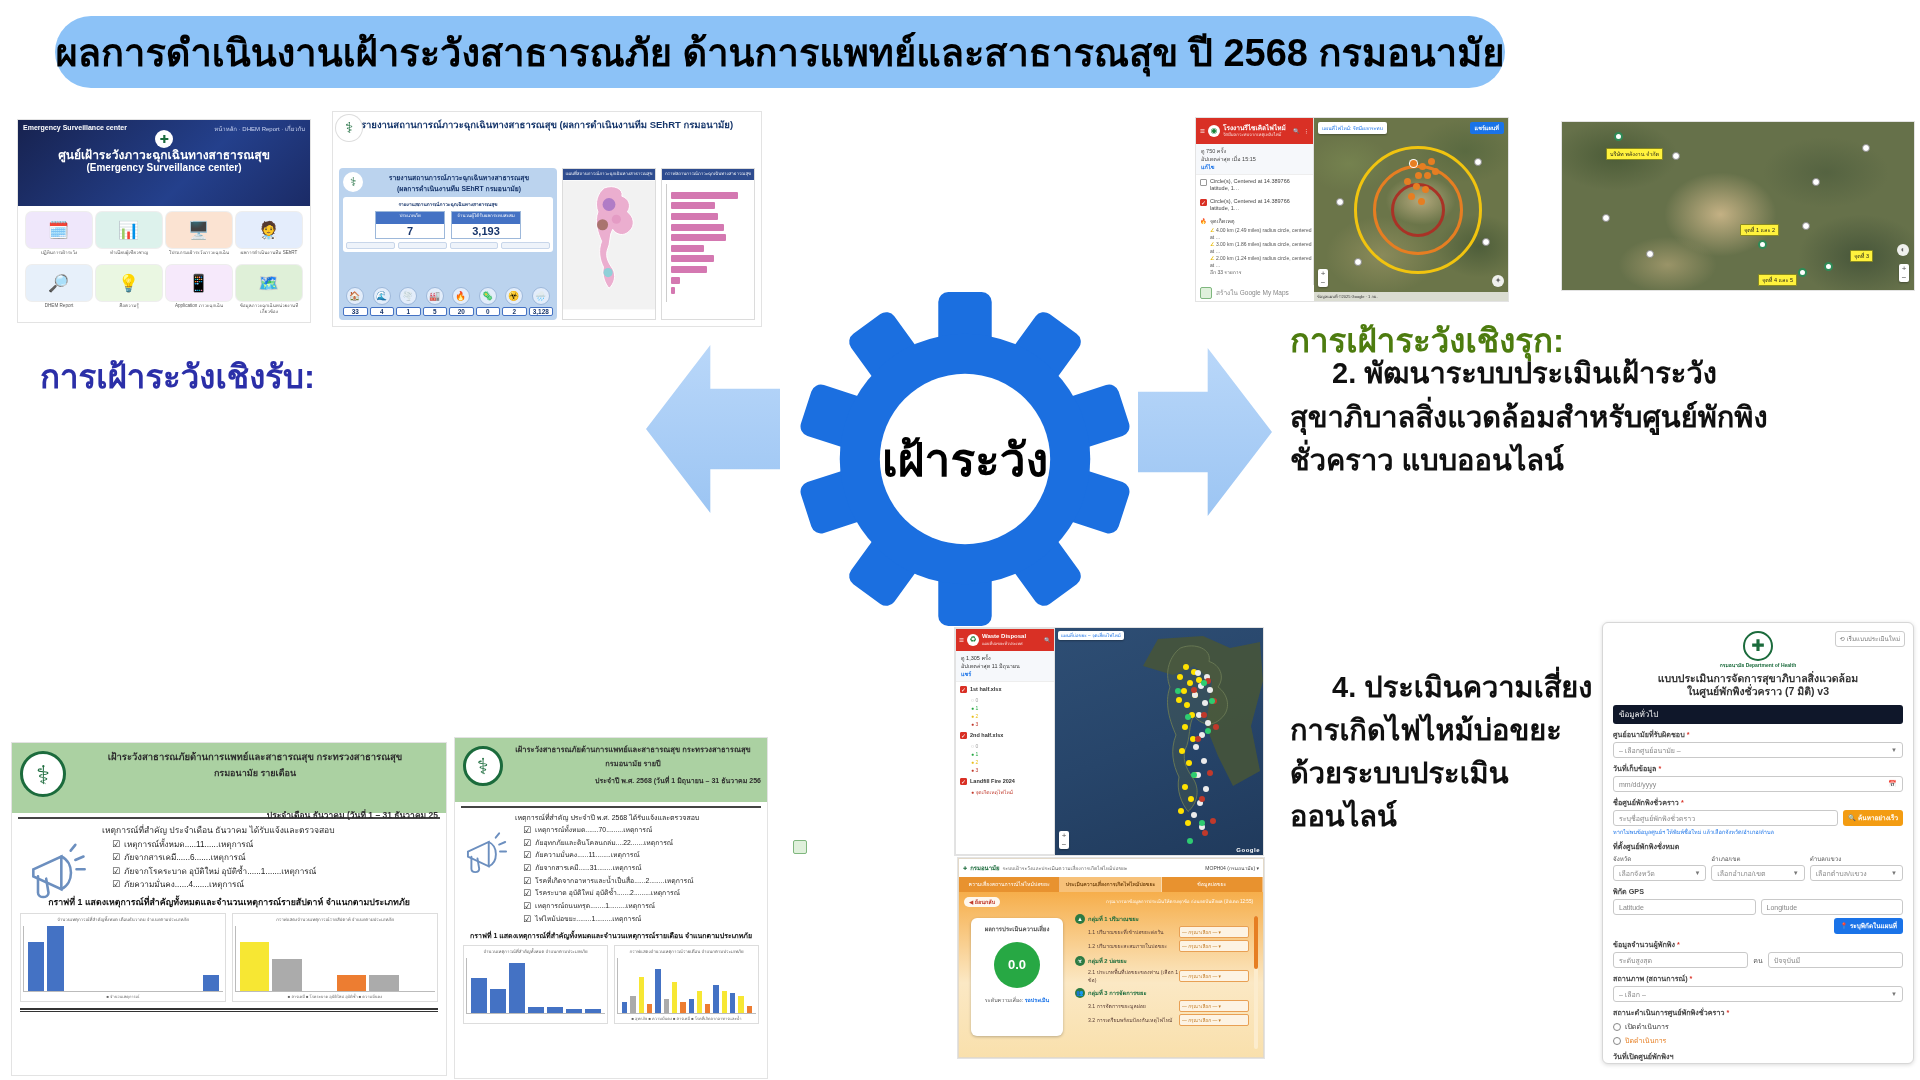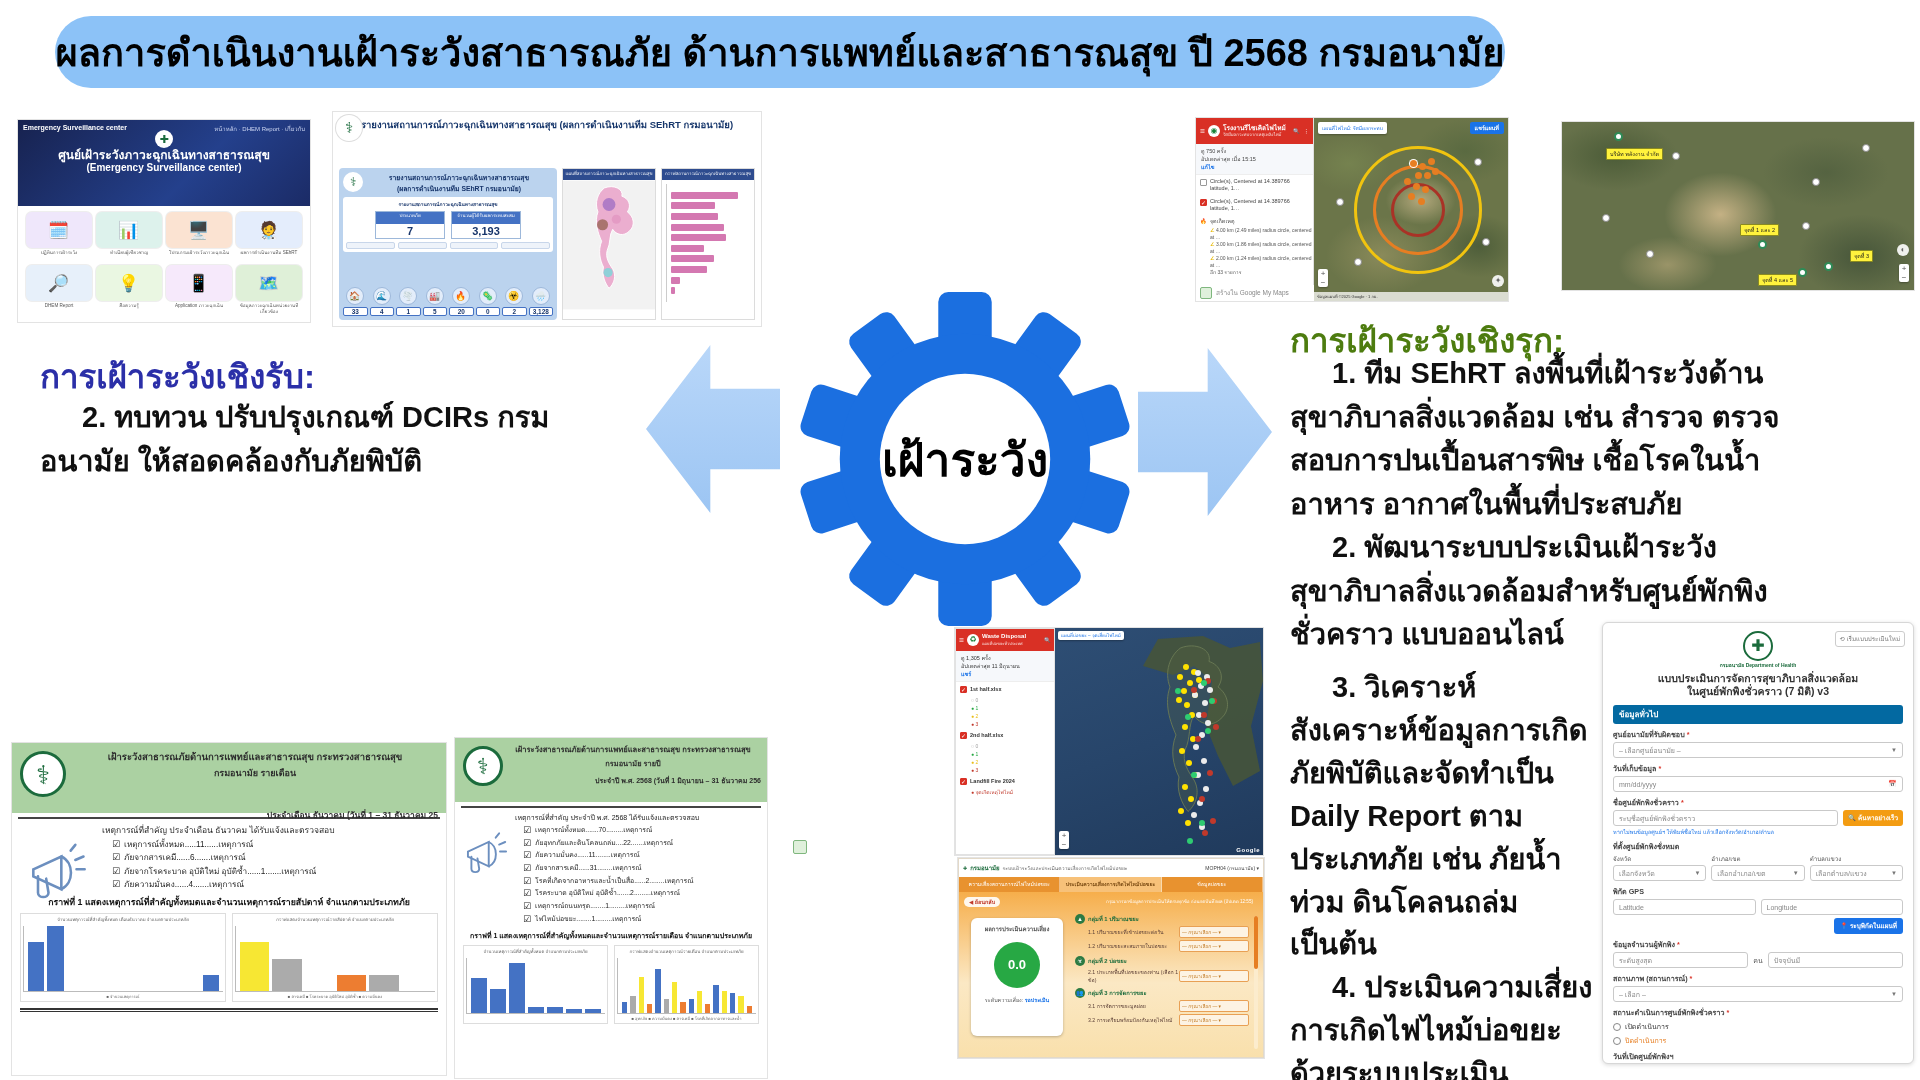--- a/index.html
+++ b/index.html
@@ -204,21 +204,21 @@
   .qsel{width:70px;background:#FDF3E3;border:1px solid #E8A054;color:#C07820;border-radius:2px;font-size:4.8px;padding:1px 2px;display:flex;justify-content:space-between;flex:none}
   #fire .scroll{position:absolute;right:5px;top:24px;bottom:8px;width:4px;background:#fceccd;border-radius:2px}
   #fire .scroll i{display:block;width:4px;height:40%;background:#E67E22;border-radius:2px}
 
   
   #shelter{left:1602px;top:622px;width:312px;height:442px;border:1px solid #d7d7d7;border-radius:6px;box-shadow:0 1px 4px rgba(0,0,0,.15);padding:8px 10px;background:#fff;overflow:hidden}
   #shelter .reset{position:absolute;right:8px;top:8px;border:1px solid #ccc;border-radius:3px;font-size:6.2px;color:#777;padding:2px 4px;background:#fff}
   #sh-logo{width:30px;height:30px;border-radius:50%;border:2px solid #1B6B3C;color:#1B6B3C;font-size:16px;line-height:26px;text-align:center;margin:0 auto}
   #shelter .org{text-align:center;font-size:5px;color:#1B6B3C;font-weight:700}
   #shelter .ft{text-align:center;font-size:10.5px;font-weight:800;color:#333;line-height:1.25;margin-top:3px}
-  .sec{background:#0369a1;color:#fff;font-size:8px;font-weight:700;border-radius:3px;padding:3px 6px;margin:7px 0 5px}
+  .sec{background:#0f172a;color:#fff;font-size:8px;font-weight:400;border-radius:3px;padding:3px 6px;margin:7px 0 5px}
   .flabel{font-size:7.2px;color:#444;font-weight:700;margin:5px 0 2px}
   .flabel .req{color:#D93025}
   .ctrl{height:16px;border:1px solid #c9c9c9;border-radius:3px;background:#fff;font-size:7px;color:#888;display:flex;align-items:center;justify-content:space-between;padding:0 5px}
   .ctrl .chev{color:#777;font-size:6px}
   .frow{display:flex;gap:5px;align-items:center}
   .frow .ctrl{flex:1}
   .obtn{background:#F39C12;color:#fff;border-radius:3px;font-size:6.4px;font-weight:700;padding:3px 5px;white-space:nowrap}
   .hint{font-size:5.6px;color:#1A73E8;margin-top:2px}
   .col3{display:flex;gap:5px}
   .col3>div{flex:1}
@@ -233,30 +233,27 @@
 </style>
 </head>
 <body>
 
 <div class="abs" id="banner">
   <span>ผลการดำเนินงานเฝ้าระวังสาธารณภัย ด้านการแพทย์และสาธารณสุข ปี 2568 กรมอนามัย</span>
 </div>
 
 <div class="abs col-head" id="left-head">การเฝ้าระวังเชิงรับ:</div>
 <div class="abs body-text" id="left-items">
-  <p>2. ทบทวน ปรับปรุงเกณฑ์ DCIRs กรมอนามัย ให้สอดคล้องกับภัยพิบัติ</p>
 </div>
 
 <div class="abs col-head" id="right-head">การเฝ้าระวังเชิงรุก:</div>
 <div class="abs body-text" id="right-a">
-  <p>1. ทีม  SEhRT ลงพื้นที่เฝ้าระวังด้านสุขาภิบาลสิ่งแวดล้อม เช่น สำรวจ ตรวจสอบการปนเปื้อนสารพิษ เชื้อโรคในน้ำ อาหาร อากาศในพื้นที่ประสบภัย</p>
   <p>2. พัฒนาระบบประเมินเฝ้าระวังสุขาภิบาลสิ่งแวดล้อมสำหรับศูนย์พักพิงชั่วคราว แบบออนไลน์</p>
 </div>
 <div class="abs body-text" id="right-b">
-  <p>3. วิเคราะห์ สังเคราะห์ข้อมูลการเกิดภัยพิบัติและจัดทำเป็น Daily Report ตามประเภทภัย เช่น ภัยน้ำท่วม ดินโคลนถล่ม เป็นต้น</p>
   <p>4. ประเมินความเสี่ยงการเกิดไฟไหม้บ่อขยะ ด้วยระบบประเมินออนไลน์</p>
 </div>
 
 <div class="abs arrow" id="arrow-left"></div>
 <div class="abs arrow" id="arrow-right"></div>
 <div class="abs" id="gear-wrap">
   <svg width="334" height="334" viewBox="0 0 200 200">
     <g fill="#1B6FE0">
       <rect x="84" y="0" width="32" height="36" rx="6"></rect>
       <rect x="84" y="0" width="32" height="36" rx="6" transform="rotate(36 100 100)"></rect>

